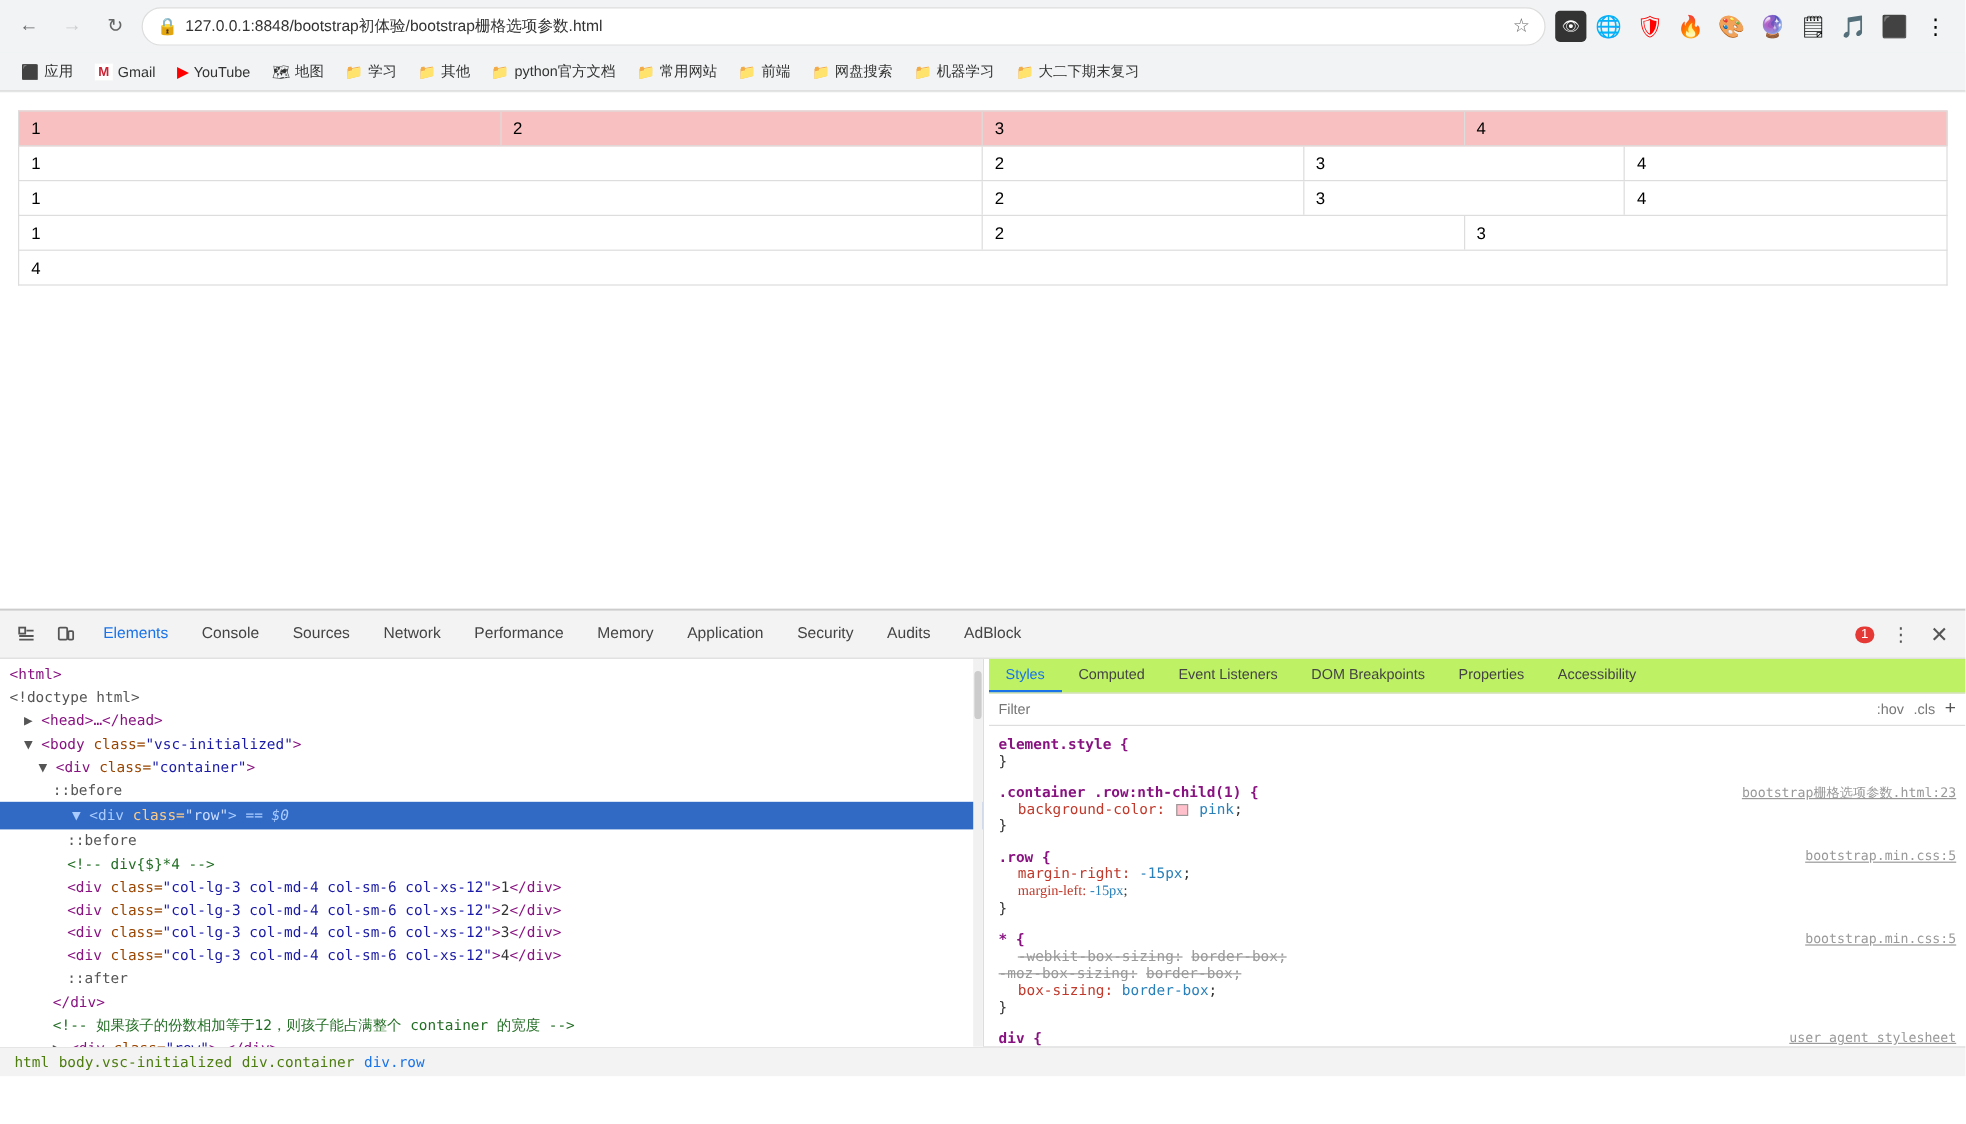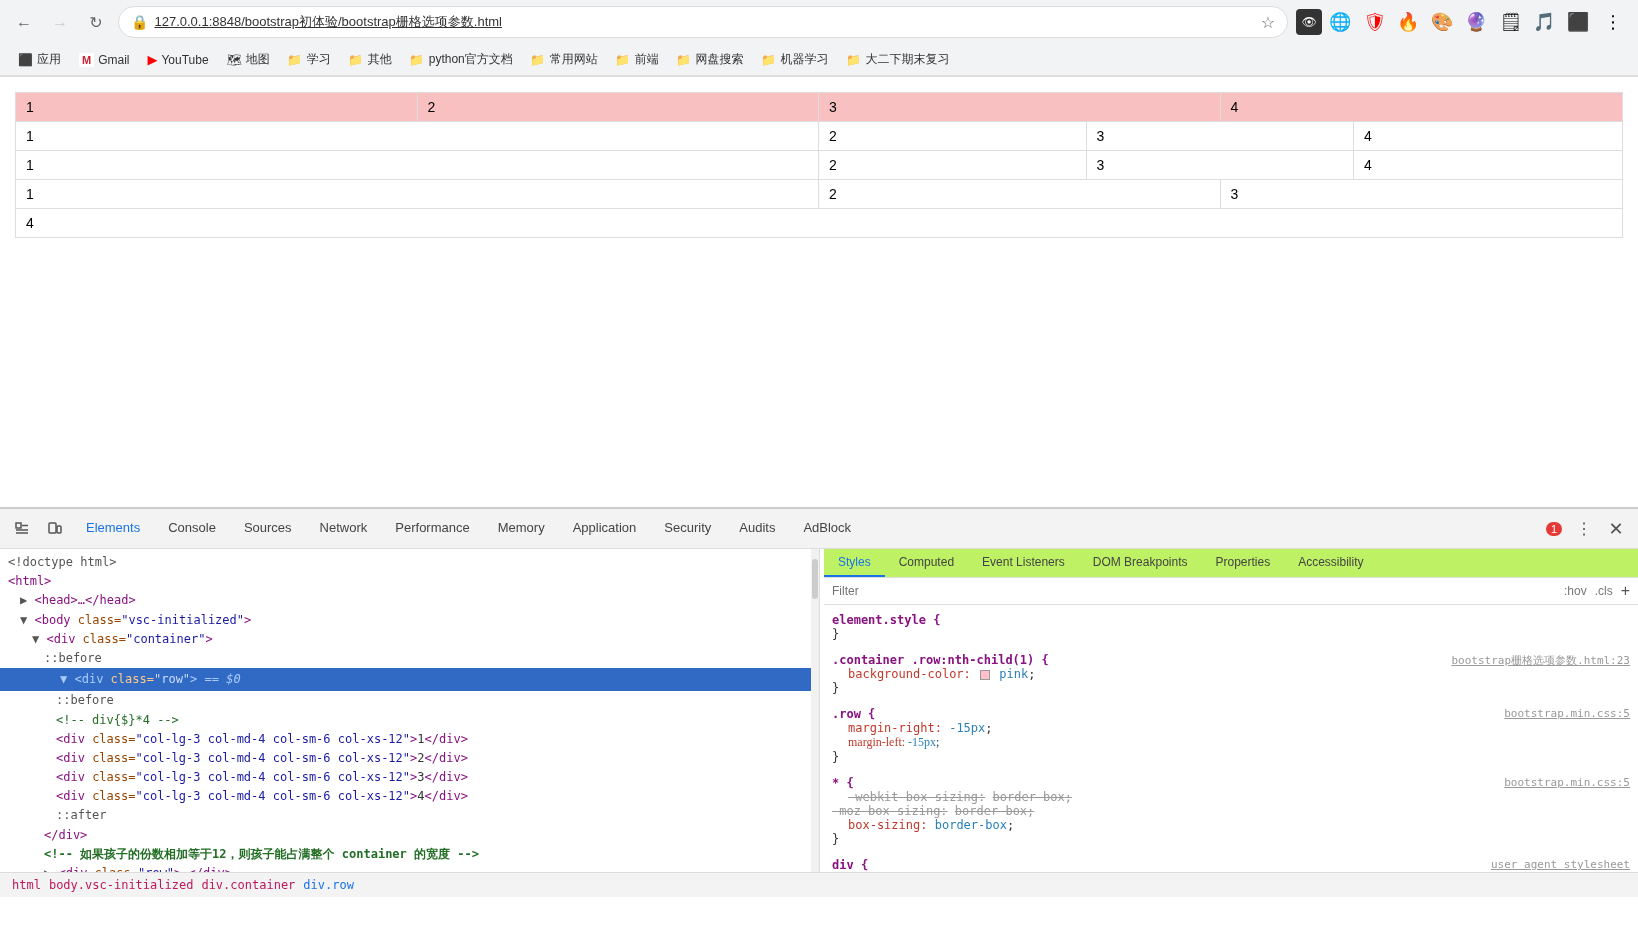--- a/index.html
+++ b/index.html
@@ -271,21 +271,21 @@
       align-items: center;
       padding: 3px 8px;
       background: #f3f3f3;
       border-top: 1px solid #ddd;
       font-size: 12px;
       font-family: monospace;
       gap: 0;
       overflow: hidden;
     }
     .breadcrumb-item {
-      color: #be185d;
+      color: #4d7c0f;
       cursor: pointer;
       padding: 2px 4px;
     }
     .breadcrumb-sep { color: #999; }
 
     
     .devtools-left::-webkit-scrollbar,
     .right-panel-content::-webkit-scrollbar { width: 8px; }
     .devtools-left::-webkit-scrollbar-track,
     .right-panel-content::-webkit-scrollbar-track { background: #f1f1f1; }
@@ -312,21 +312,21 @@
 </head>
 <body>
 
 <div class="browser-chrome">
   <div class="browser-toolbar">
     <button class="nav-btn">←</button>
     <button class="nav-btn disabled">→</button>
     <button class="nav-btn">↻</button>
     <div class="address-bar">
       <span style="color:#666; font-size:14px;">🔒</span>
-      <input type="text" style="font-size: 13px; text-decoration: underline;" value="127.0.0.1:8848/bootstrap初体验/bootstrap栅格选项参数.html">
+      <input type="text" style="font-size: 13px;" value="127.0.0.1:8848/bootstrap初体验/bootstrap栅格选项参数.html">
       <span style="color:#666; font-size:16px;">☆</span>
     </div>
     <div class="toolbar-icons">
       <div class="toolbar-icon" style="background:#333; color:#fff; border-radius:4px; width:26px; height:26px; font-size:12px;">👁</div>
       <div class="toolbar-icon">🌐</div>
       <div class="toolbar-icon" style="color:red;">🛡</div>
       <div class="toolbar-icon" style="color:orange;">🔥</div>
       <div class="toolbar-icon">🎨</div>
       <div class="toolbar-icon" style="color:purple;">🔮</div>
       <div class="toolbar-icon">🗒</div>
@@ -456,38 +456,38 @@
       <span class="error-badge">1</span>
       <button class="devtools-icon-btn">⋮</button>
       <button class="devtools-close-btn">✕</button>
     </div>
   </div>
 
   <div class="devtools-body">
 
     <div class="devtools-left">
       <div class="html-code">
+        <div><span class="tag">&lt;html&gt;</span></div>
         <div style="color:#555;">&lt;!doctype html&gt;</div>
-        <div><span class="tag">&lt;html&gt;</span></div>
         <div class="indent-1" style="cursor:pointer;"><span style="color:#555;">▶</span> <span class="tag">&lt;head&gt;…&lt;/head&gt;</span></div>
         <div class="indent-1" style="cursor:pointer;"><span style="color:#555;">▼</span> <span class="tag">&lt;body</span> <span class="attr-name">class=</span><span class="attr-value">"vsc-initialized"</span><span class="tag">&gt;</span></div>
         <div class="indent-2" style="cursor:pointer;"><span style="color:#555;">▼</span> <span class="tag">&lt;div</span> <span class="attr-name">class=</span><span class="attr-value">"container"</span><span class="tag">&gt;</span></div>
         <div class="indent-3" style="color:#555;">::before</div>
         <div class="indent-3 selected-row" style="background:#316ac5; color:#fff; display:block; margin:0 -8px; padding:2px 8px 2px 60px; cursor:pointer;">
           <span style="color:#aaccff;">▼</span> <span style="color:#aaccff;">&lt;div</span> <span style="color:#ffcc88;">class=</span><span style="color:#ccddff;">"row"</span><span style="color:#aaccff;">&gt;</span> <span style="color:#aaccff; font-style:italic;">== $0</span>
         </div>
         <div class="indent-4" style="color:#555;">::before</div>
         <div class="indent-4" style="color:#236e25;">&lt;!-- div{$}*4 --&gt;</div>
         <div class="indent-4" style="cursor:pointer;"><span class="tag">&lt;div</span> <span class="attr-name">class=</span><span class="attr-value">"col-lg-3 col-md-4 col-sm-6 col-xs-12"</span><span class="tag">&gt;</span>1<span class="tag">&lt;/div&gt;</span></div>
         <div class="indent-4" style="cursor:pointer;"><span class="tag">&lt;div</span> <span class="attr-name">class=</span><span class="attr-value">"col-lg-3 col-md-4 col-sm-6 col-xs-12"</span><span class="tag">&gt;</span>2<span class="tag">&lt;/div&gt;</span></div>
         <div class="indent-4" style="cursor:pointer;"><span class="tag">&lt;div</span> <span class="attr-name">class=</span><span class="attr-value">"col-lg-3 col-md-4 col-sm-6 col-xs-12"</span><span class="tag">&gt;</span>3<span class="tag">&lt;/div&gt;</span></div>
         <div class="indent-4" style="cursor:pointer;"><span class="tag">&lt;div</span> <span class="attr-name">class=</span><span class="attr-value">"col-lg-3 col-md-4 col-sm-6 col-xs-12"</span><span class="tag">&gt;</span>4<span class="tag">&lt;/div&gt;</span></div>
         <div class="indent-4" style="color:#555;">::after</div>
         <div class="indent-3"><span class="tag">&lt;/div&gt;</span></div>
-        <div class="indent-3" style="color:#236e25;font-weight:bold;">&lt;!-- 如果孩子的份数相加等于12，则孩子能占满整个 container 的宽度 --&gt;</div>
+        <div class="indent-3" style="color:#236e25;">&lt;!-- 如果孩子的份数相加等于12，则孩子能占满整个 container 的宽度 --&gt;</div>
         <div class="indent-3" style="cursor:pointer;"><span style="color:#555;">▶</span> <span class="tag">&lt;div</span> <span class="attr-name">class=</span><span class="attr-value">"row"</span><span class="tag">&gt;…&lt;/div&gt;</span></div>
       </div>
 
       <div style="position:absolute; right:0; top:0; bottom:0; width:8px; background:#f1f1f1;">
         <div style="background:#ccc; width:6px; height:40px; border-radius:3px; margin:0 1px; margin-top:10px;"></div>
       </div>
     </div>
 
     <div class="devtools-resize-handle"></div>
 

